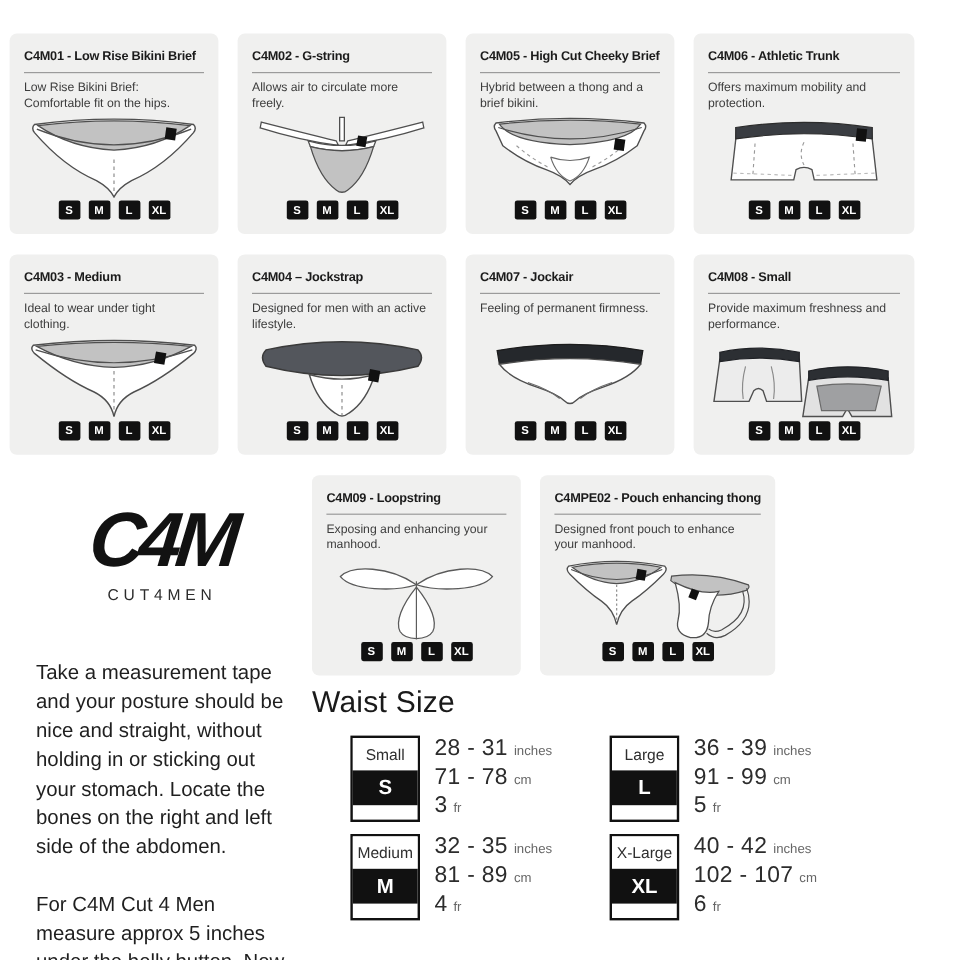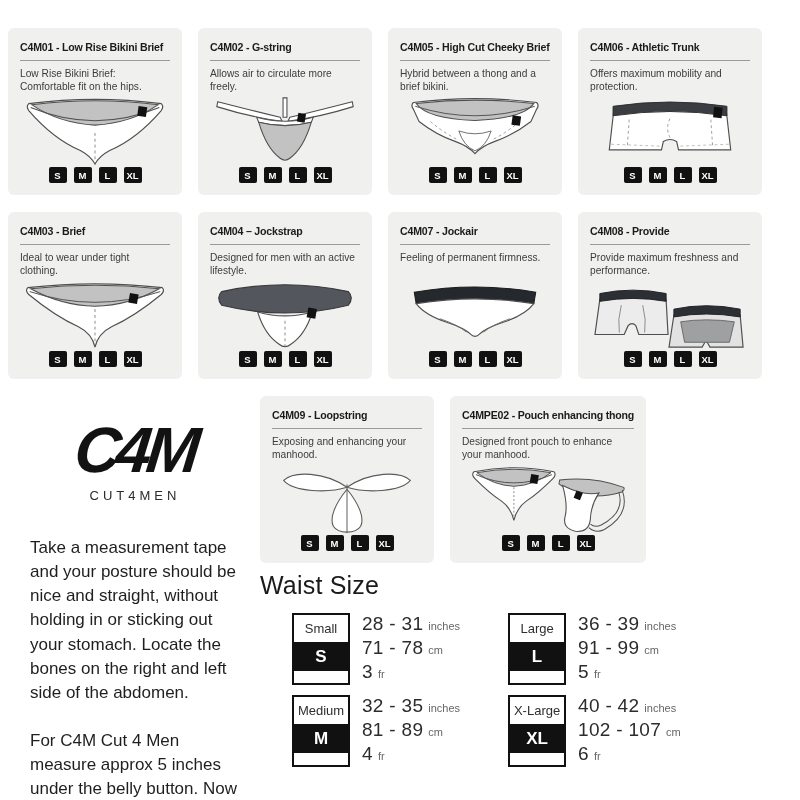--- a/index.html
+++ b/index.html
@@ -52,21 +52,21 @@
   .logo-block { text-align:center; margin-top:22px; }
   .logo-text {
     font-size:64px; font-weight:bold; font-style:italic;
     letter-spacing:-5px; color:#121212;
     transform:skewX(-6deg); display:inline-block; line-height:1;
   }
   .logo-caption {
     font-size:13px; letter-spacing:4px; color:#2b2b2b; margin-top:6px;
   }
   .instruction { font-size:17px; line-height:1.42; color:#1f1f1f; }
-  .instruction.p1 { margin-top:33px; }
+  .instruction.p1 { margin-top:46px; }
   .instruction.p2 { margin-top:24px; }
 
   .grid-row3 {
     display:grid; grid-template-columns:repeat(2,1fr); gap:16px;
   }
   .waist { margin-top:8px; }
   .waist-title { font-size:25px; font-weight:normal; color:#1a1a1a; letter-spacing:0.2px; }
   .waist-grid {
     display:grid; grid-template-columns:repeat(2,1fr);
     gap:10px 16px; margin-top:13px;
@@ -177,21 +177,21 @@
       </div>
       <div class="sizes">
         <span class="badge">S</span>
         <span class="badge">M</span>
         <span class="badge">L</span>
         <span class="badge">XL</span>
       </div>
     </div>
 
     <div class="card">
-      <div class="card-title">C4M03 - Brief</div>
+      <div class="card-title">C4M03 - Medium</div>
       <div class="rule"></div>
       <div class="card-desc">Ideal to wear under tight clothing.</div>
       <div class="illus">
         <svg width="150" height="76" viewBox="0 0 150 78">
           <path d="M6 12 Q75 4 144 12 Q147 15 143 19 Q115 42 92 52 Q78 59 75 73 Q72 59 58 52 Q35 42 7 19 Q3 15 6 12 Z" fill="#fff" stroke="#4f4f4f" stroke-width="1.2"></path>
           <path d="M9 13 Q75 6 141 13 Q110 30 75 31 Q40 30 9 13 Z" fill="#c2c2c2" stroke="#4f4f4f" stroke-width="1.1"></path>
           <path d="M8 16 Q75 38 142 16" fill="none" stroke="#4f4f4f" stroke-width="1"></path>
           <path d="M75 34 V70" fill="none" stroke="#8a8a8a" stroke-width="1" stroke-dasharray="3,3"></path>
           <rect x="110" y="18" width="9" height="10" fill="#111" transform="rotate(10 114 23)"></rect>
         </svg>
@@ -238,21 +238,21 @@
       </div>
       <div class="sizes">
         <span class="badge">S</span>
         <span class="badge">M</span>
         <span class="badge">L</span>
         <span class="badge">XL</span>
       </div>
     </div>
 
     <div class="card">
-      <div class="card-title">C4M08 - Provide</div>
+      <div class="card-title">C4M08 - Small</div>
       <div class="rule"></div>
       <div class="card-desc">Provide maximum freshness and performance.</div>
       <div class="illus">
         <svg width="160" height="76" viewBox="0 0 160 78">
           <path d="M8 24 L3 60 L33 60 L37 51 Q41 47 45 51 L48 60 L78 60 L76 24 Q42 18 8 24 Z" fill="#ececec" stroke="#4f4f4f" stroke-width="1.2"></path>
           <path d="M8 18 Q42 11 76 18 L76 26 Q42 20 8 26 Z" fill="#2c2f33" stroke="#202226" stroke-width="1"></path>
           <path d="M30 30 Q26 45 28 58" fill="none" stroke="#8a8a8a" stroke-width="1"></path>
           <path d="M52 30 Q56 45 54 58" fill="none" stroke="#8a8a8a" stroke-width="1"></path>
           <path d="M84 40 L79 73 L113 73 L117 66 L121 73 L155 73 L152 40 Q117 34 84 40 Z" fill="#e2e2e2" stroke="#4f4f4f" stroke-width="1.2"></path>
           <path d="M84 34 Q117 27 152 34 L152 42 Q117 36 84 42 Z" fill="#2c2f33" stroke="#202226" stroke-width="1"></path>

